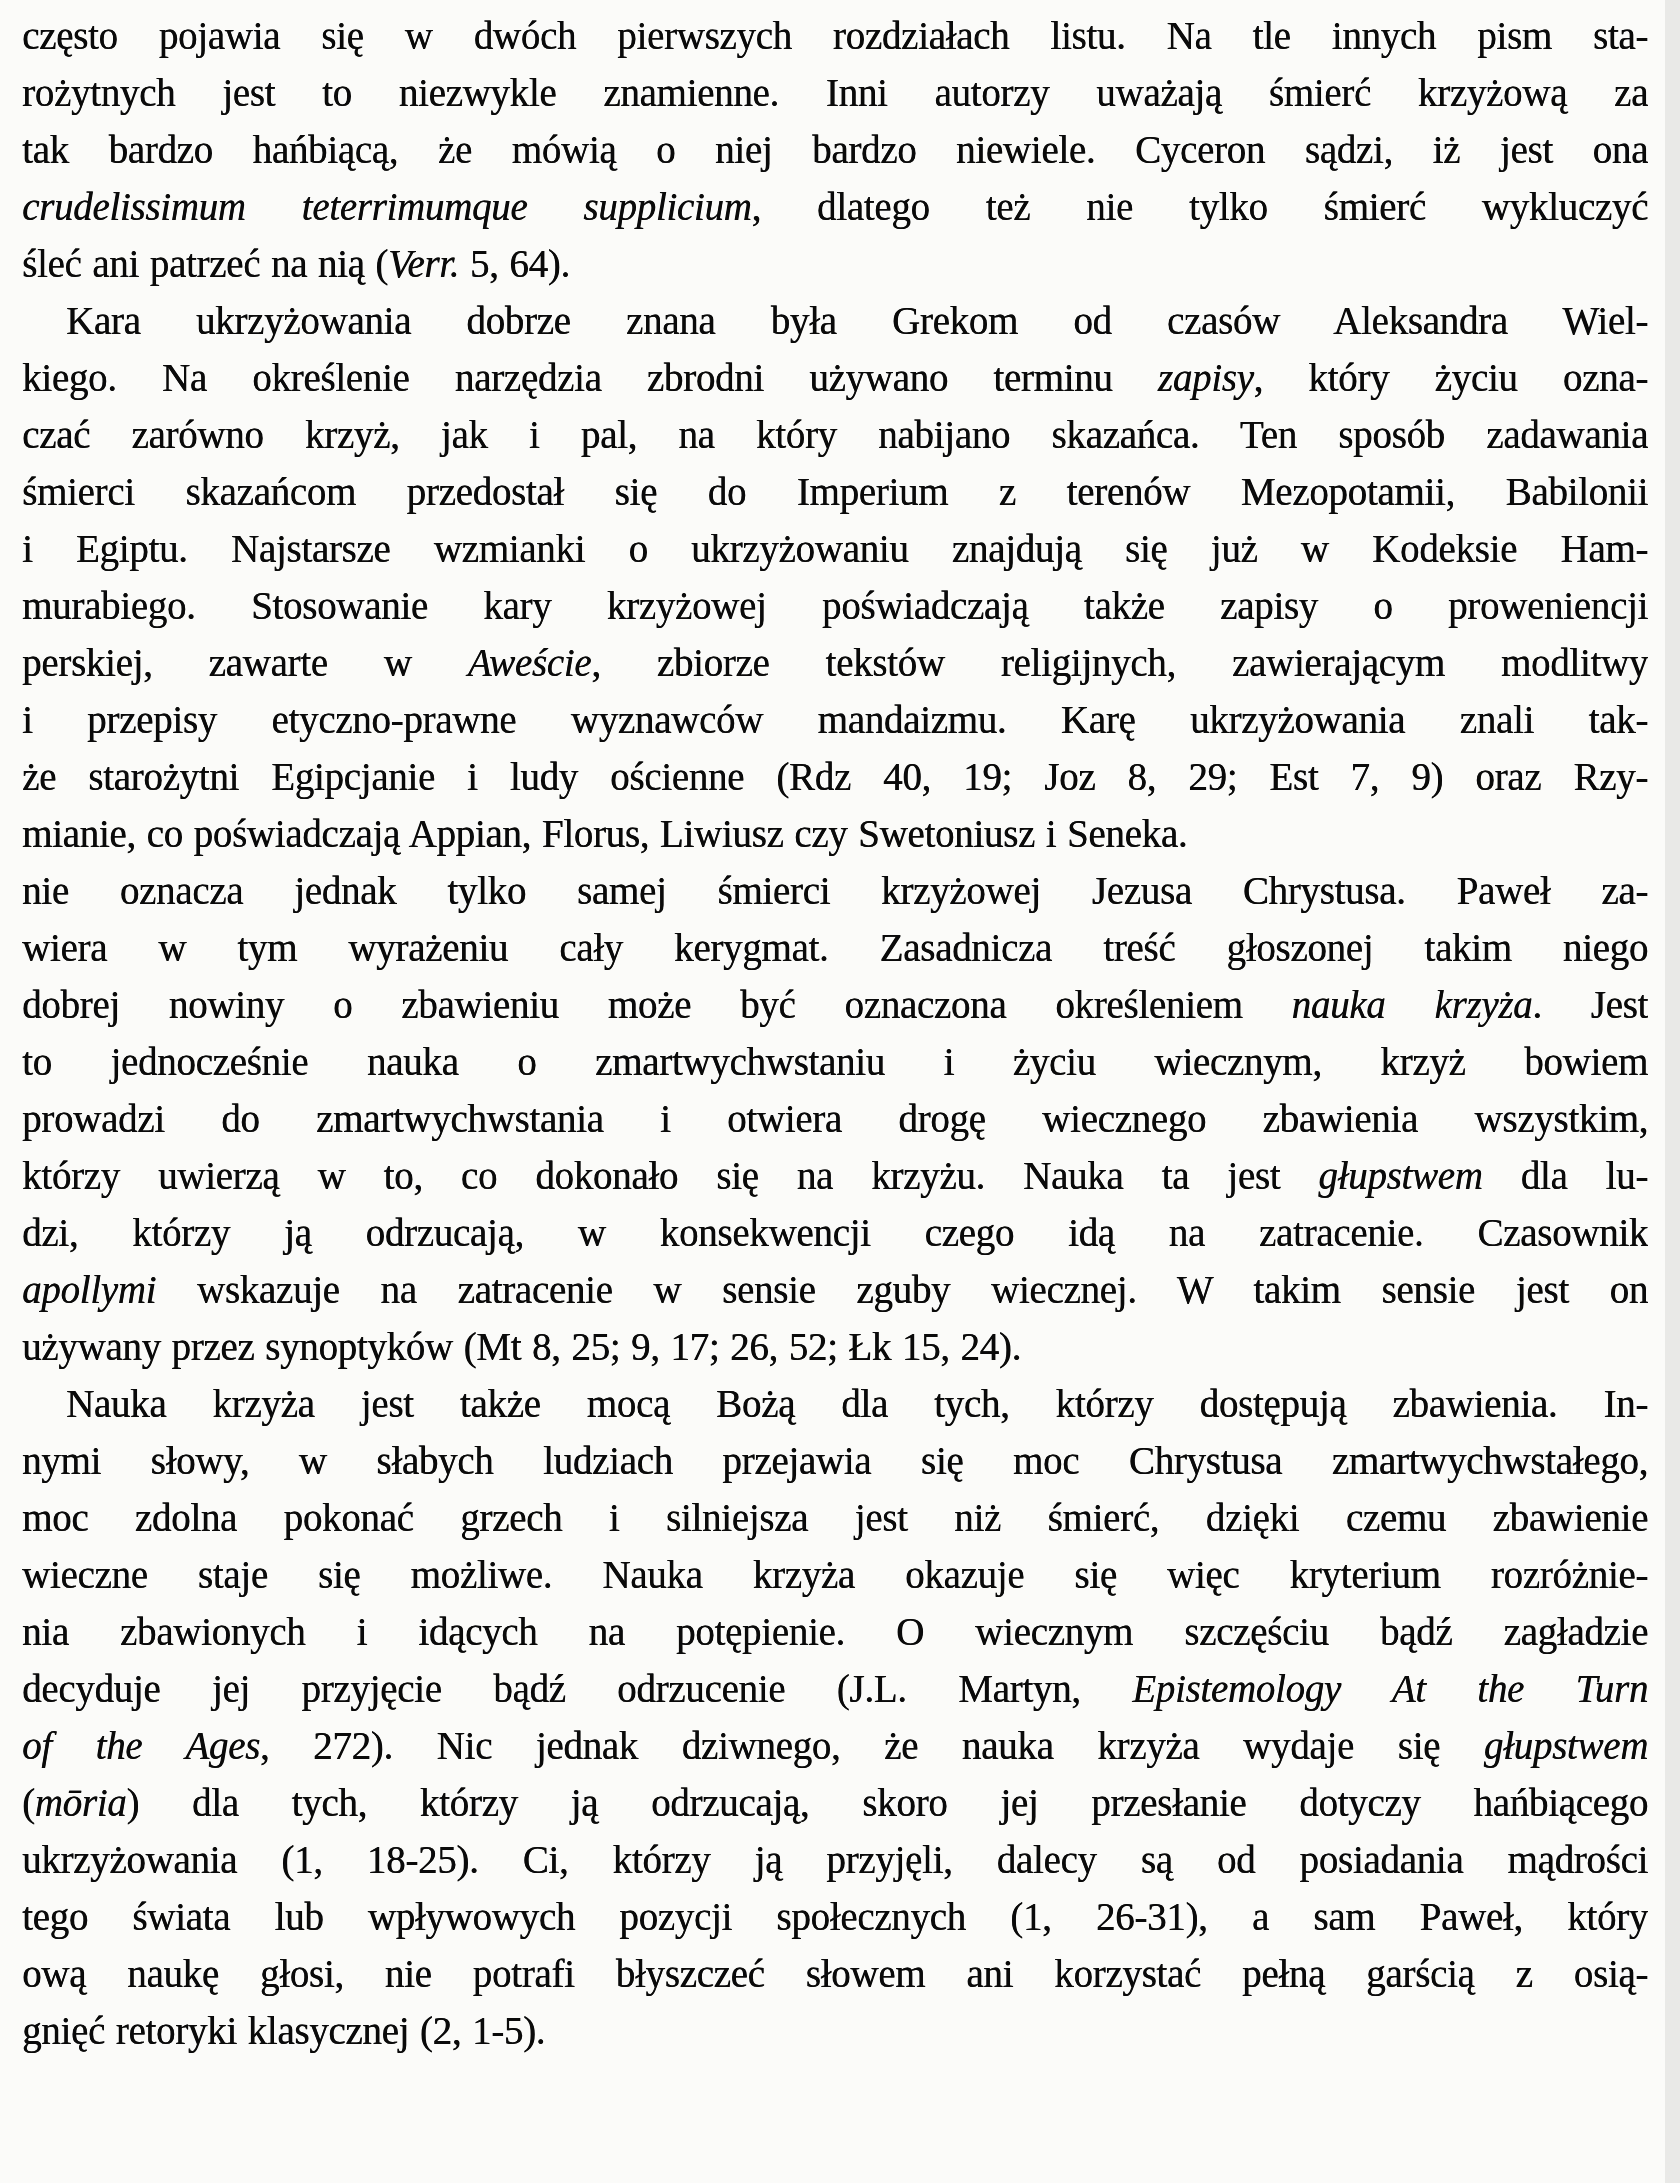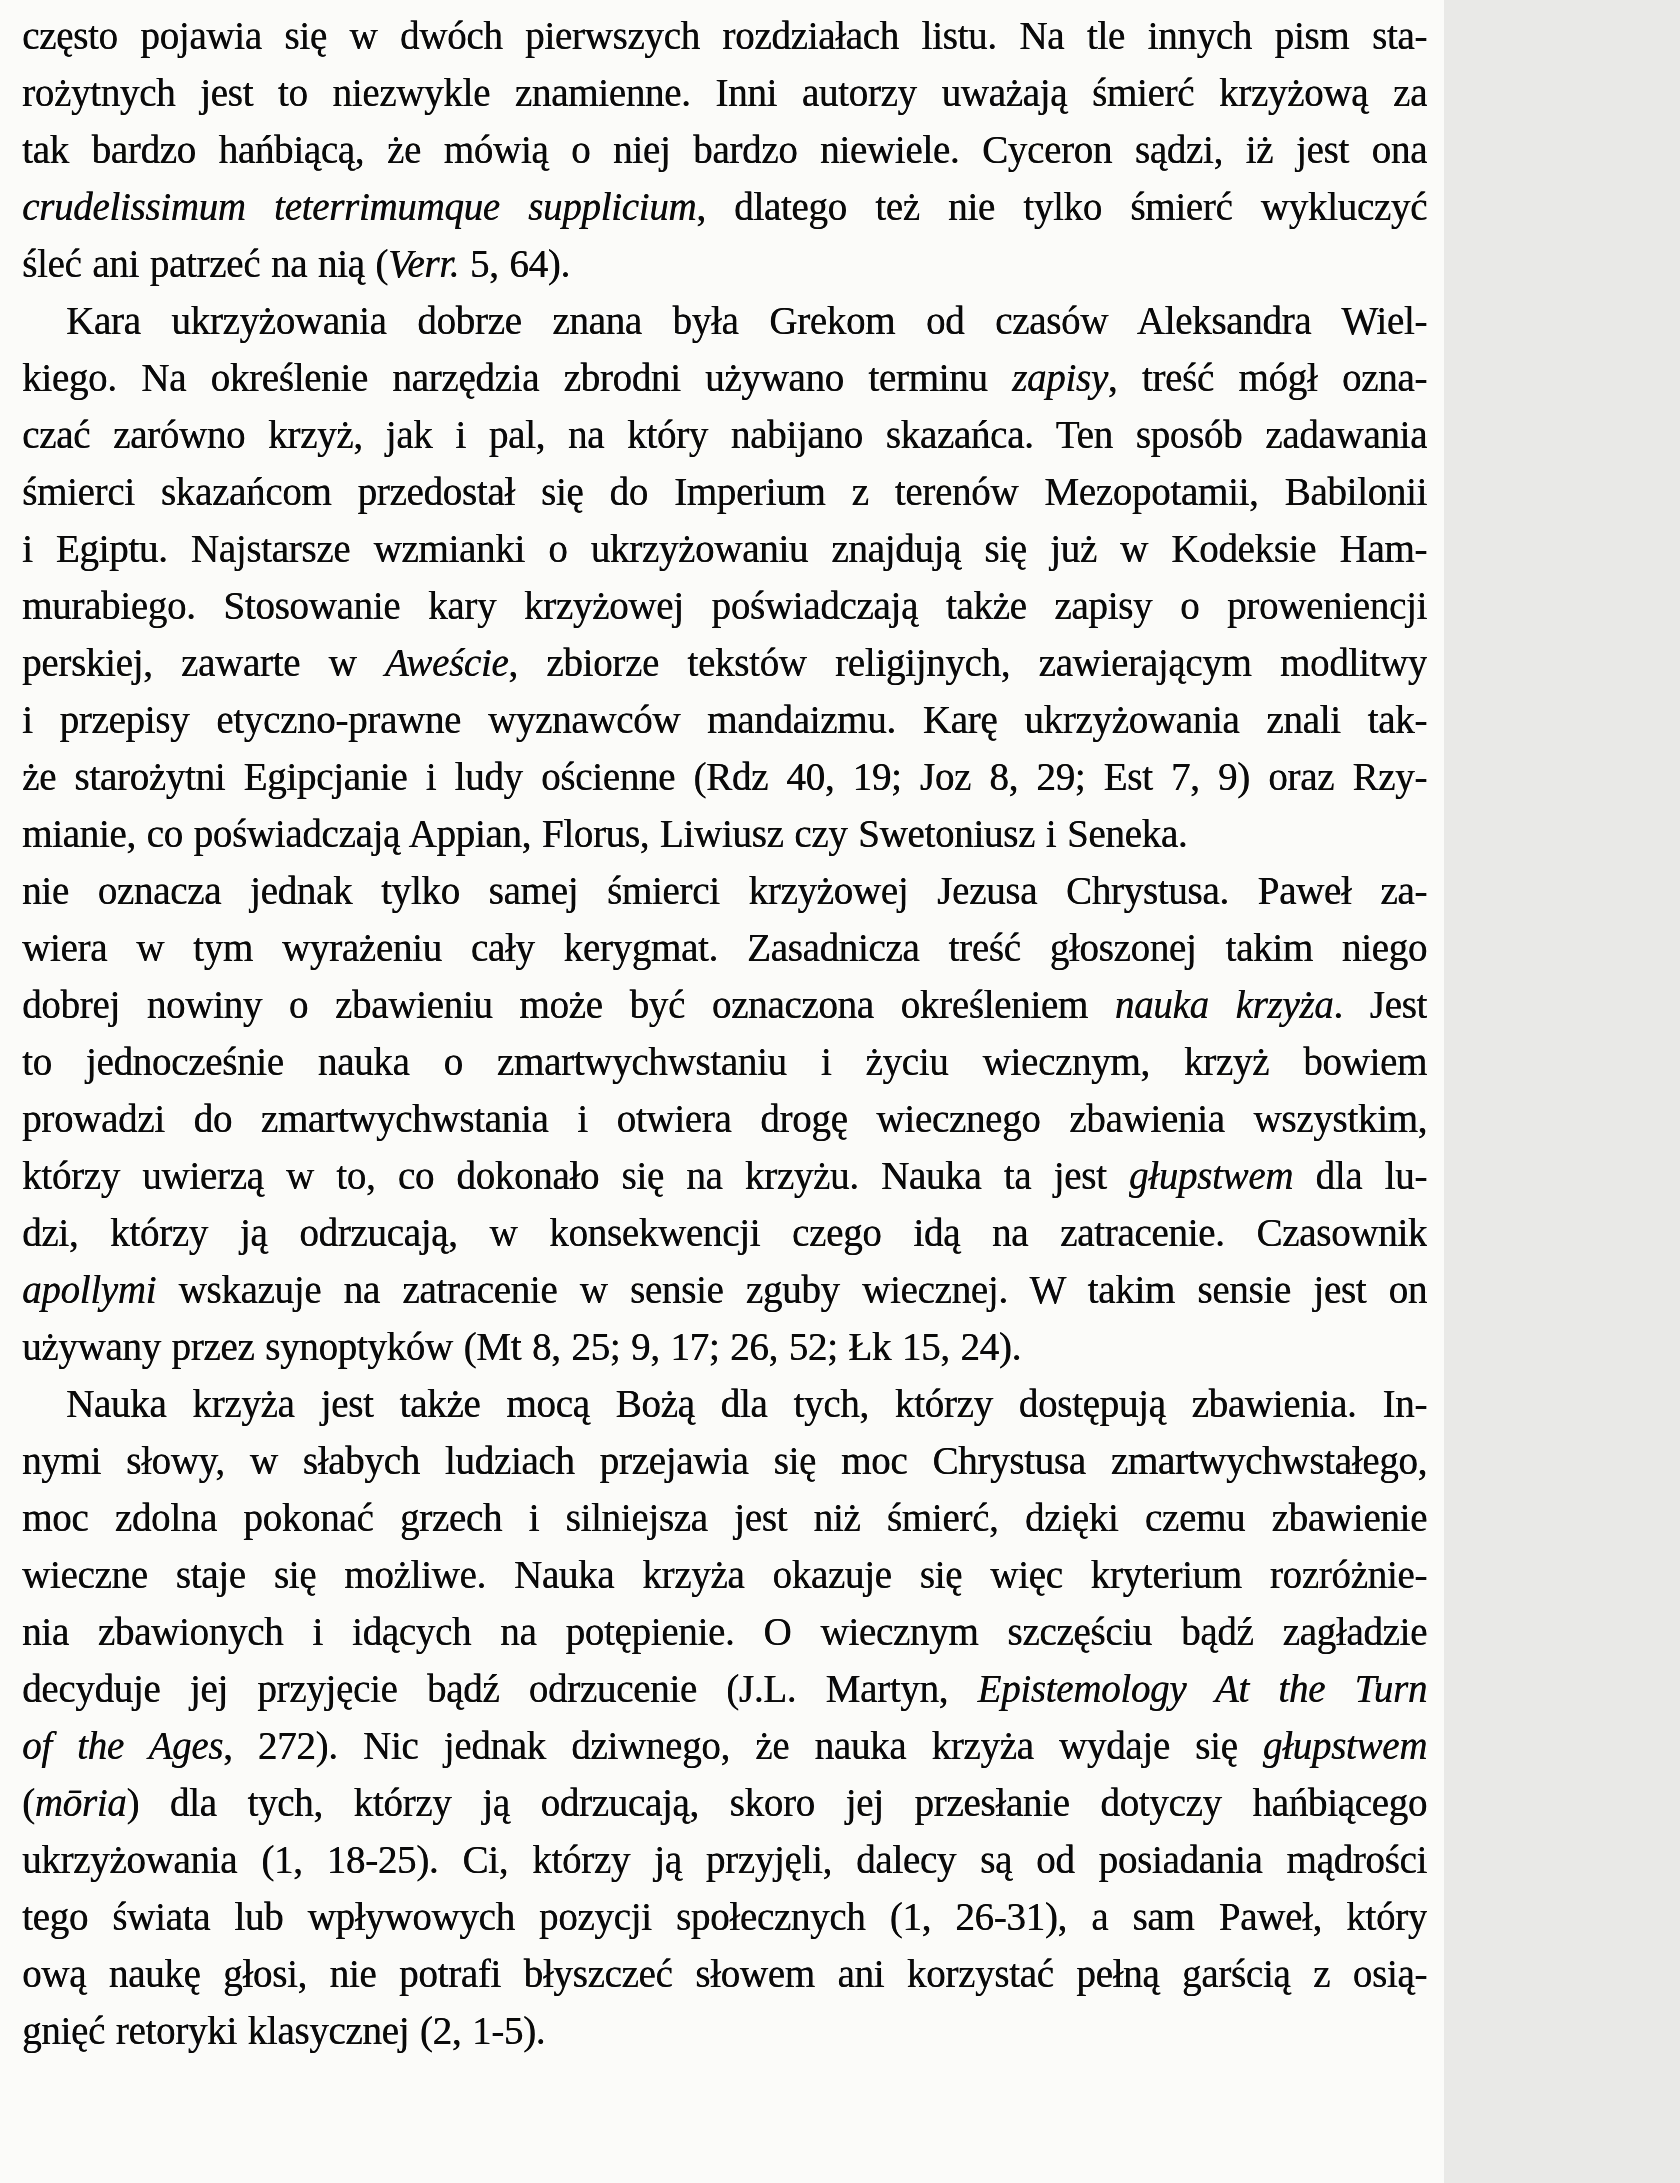--- a/index.html
+++ b/index.html
@@ -1,19 +1,19 @@
 <!DOCTYPE html>
 <html lang="pl" style="font-size:13.4px"><head>
 <meta charset="utf-8">
 <style>
   html, body { margin: 0; padding: 0; }
   body { background: #e9e9e7; }
   .page {
     position: relative;
-    width: 1444px;
+    width: 1665px;
     height: 2183px;
     box-sizing: border-box;
     background: #fbfbf9;
     color: #0a0a0a;
     padding: 6.7px 17px 0 22px;
     font-family: "Liberation Serif", "DejaVu Serif", serif;
     font-size: 39px;
     line-height: 57px;
     text-shadow: 0.4px 0 0 currentColor; 
   }
@@ -37,21 +37,21 @@
 <body>
 
 <div class="page" style="background: rgb(251, 251, 249); color: rgb(10, 10, 10);">
   <div class="text-block">
       <div class="line"><span>często pojawia się w dwóch pierwszych rozdziałach listu. Na tle innych pism sta-</span></div>
       <div class="line"><span>rożytnych jest to niezwykle znamienne. Inni autorzy uważają śmierć krzyżową za</span></div>
       <div class="line"><span>tak bardzo hańbiącą, że mówią o niej bardzo niewiele. Cyceron sądzi, iż jest ona</span></div>
       <div class="line"><i>crudelissimum teterrimumque supplicium</i><span>, dlatego też nie tylko śmierć wykluczyć</span></div>
       <div class="line para-end"><span>śleć ani patrzeć na nią (</span><i>Verr.</i><span> 5, 64).</span></div>
       <div class="line indent"><span>Kara ukrzyżowania dobrze znana była Grekom od czasów Aleksandra Wiel-</span></div>
-      <div class="line"><span>kiego. Na określenie narzędzia zbrodni używano terminu </span><i>zapisy</i><span>, treść mógł ozna-</span></div>
+      <div class="line"><span>kiego. Na określenie narzędzia zbrodni używano terminu </span><i>zapisy</i><span>, który życiu ozna-</span></div>
       <div class="line"><span>czać zarówno krzyż, jak i pal, na który nabijano skazańca. Ten sposób zadawania</span></div>
       <div class="line"><span>śmierci skazańcom przedostał się do Imperium z terenów Mezopotamii, Babilonii</span></div>
       <div class="line"><span>i Egiptu. Najstarsze wzmianki o ukrzyżowaniu znajdują się już w Kodeksie Ham-</span></div>
       <div class="line"><span>murabiego. Stosowanie kary krzyżowej poświadczają także zapisy o proweniencji</span></div>
       <div class="line"><span>perskiej, zawarte w </span><i>Aweście</i><span>, zbiorze tekstów religijnych, zawierającym modlitwy</span></div>
       <div class="line"><span>i przepisy etyczno-prawne wyznawców mandaizmu. Karę ukrzyżowania znali tak-</span></div>
       <div class="line"><span>że starożytni Egipcjanie i ludy ościenne (Rdz 40, 19; Joz 8, 29; Est 7, 9) oraz Rzy-</span></div>
       <div class="line para-end"><span>mianie, co poświadczają Appian, Florus, Liwiusz czy Swetoniusz i Seneka.</span></div>
       <div class="line"><span>nie oznacza jednak tylko samej śmierci krzyżowej Jezusa Chrystusa. Paweł za-</span></div>
       <div class="line"><span>wiera w tym wyrażeniu cały kerygmat. Zasadnicza treść głoszonej takim niego</span></div>

